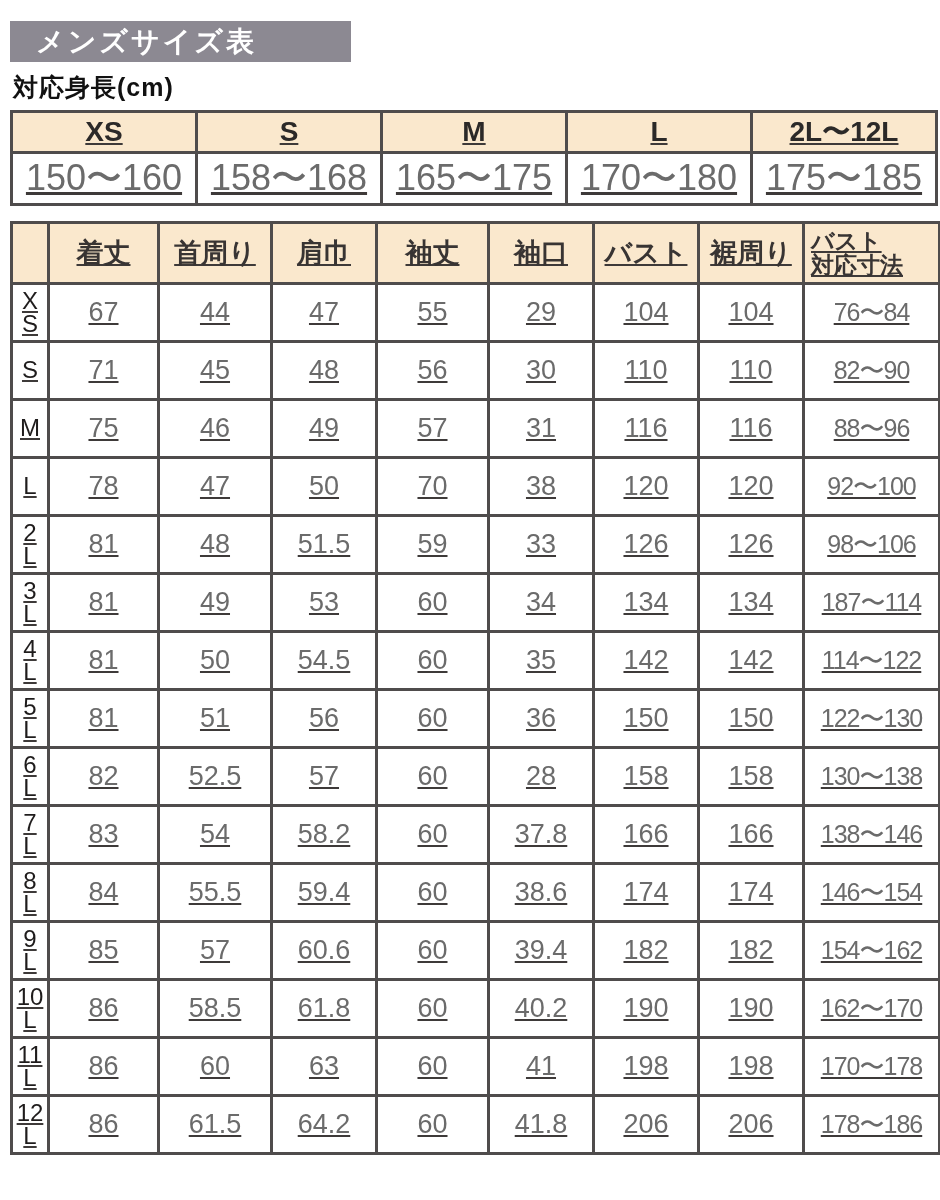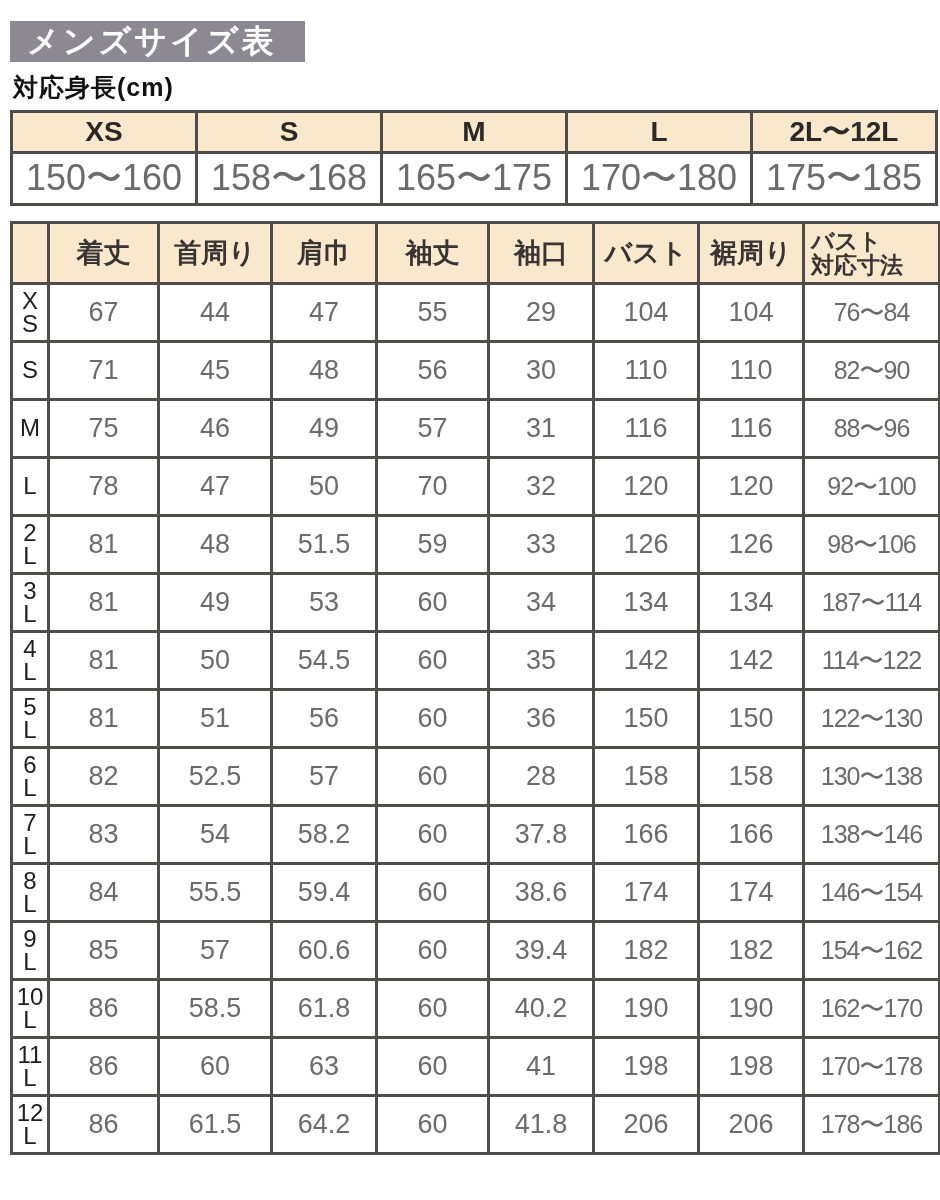--- a/index.html
+++ b/index.html
@@ -13,32 +13,32 @@
   html,body{margin:0;padding:0;background:#ffffff;}
   body{
     width:940px;height:1200px;overflow:hidden;
     font-family:"Liberation Sans","DejaVu Sans",sans-serif;
     color:#3e3a39;
   }
   .page{position:relative;width:940px;height:1200px;background:#ffffff;}
 
   .title-bar{
     position:absolute;left:10px;top:21px;
-    width:295px;height:41px;box-sizing:border-box;
+    width:341px;height:41px;box-sizing:border-box;
     background:var(--title-bg);color:var(--title-text);
-    font-size:32px;font-weight:bold;line-height:41px;
-    padding-left:17px;letter-spacing:3px;
+    font-size:28px;font-weight:bold;line-height:41px;
+    padding-left:26px;letter-spacing:3px;
   }
   .subtitle{
     position:absolute;left:13px;top:71px;
     font-size:25px;font-weight:bold;color:#111111;
     letter-spacing:1px;
   }
 
-  table{border-collapse:collapse;table-layout:fixed;background:#a21caf;}
+  table{border-collapse:collapse;table-layout:fixed;background:#a21caf;text-decoration:underline;}
   th,td{padding:0;text-align:center;vertical-align:middle;}
 
   .height-table{position:absolute;left:10px;top:110px;width:928px;}
   .height-table th{
     background:var(--header-bg);border:3px solid var(--border);
     font-size:28px;font-weight:bold;color:#2b2928;height:30px;
   }
   .height-table td{
     background:#ffffff;border:3px solid var(--border);
     font-size:36px;font-weight:normal;color:var(--value-text);height:42px;
@@ -158,21 +158,21 @@
           <td>116</td>
           <td>116</td>
           <td class="range">88〜96</td>
         </tr>
         <tr>
           <th class="size-label">L</th>
           <td>78</td>
           <td>47</td>
           <td>50</td>
           <td>70</td>
-          <td>32</td>
+          <td>38</td>
           <td>120</td>
           <td>120</td>
           <td class="range">92〜100</td>
         </tr>
         <tr>
           <th class="size-label">2<br>L</th>
           <td>81</td>
           <td>48</td>
           <td>51.5</td>
           <td>59</td>

